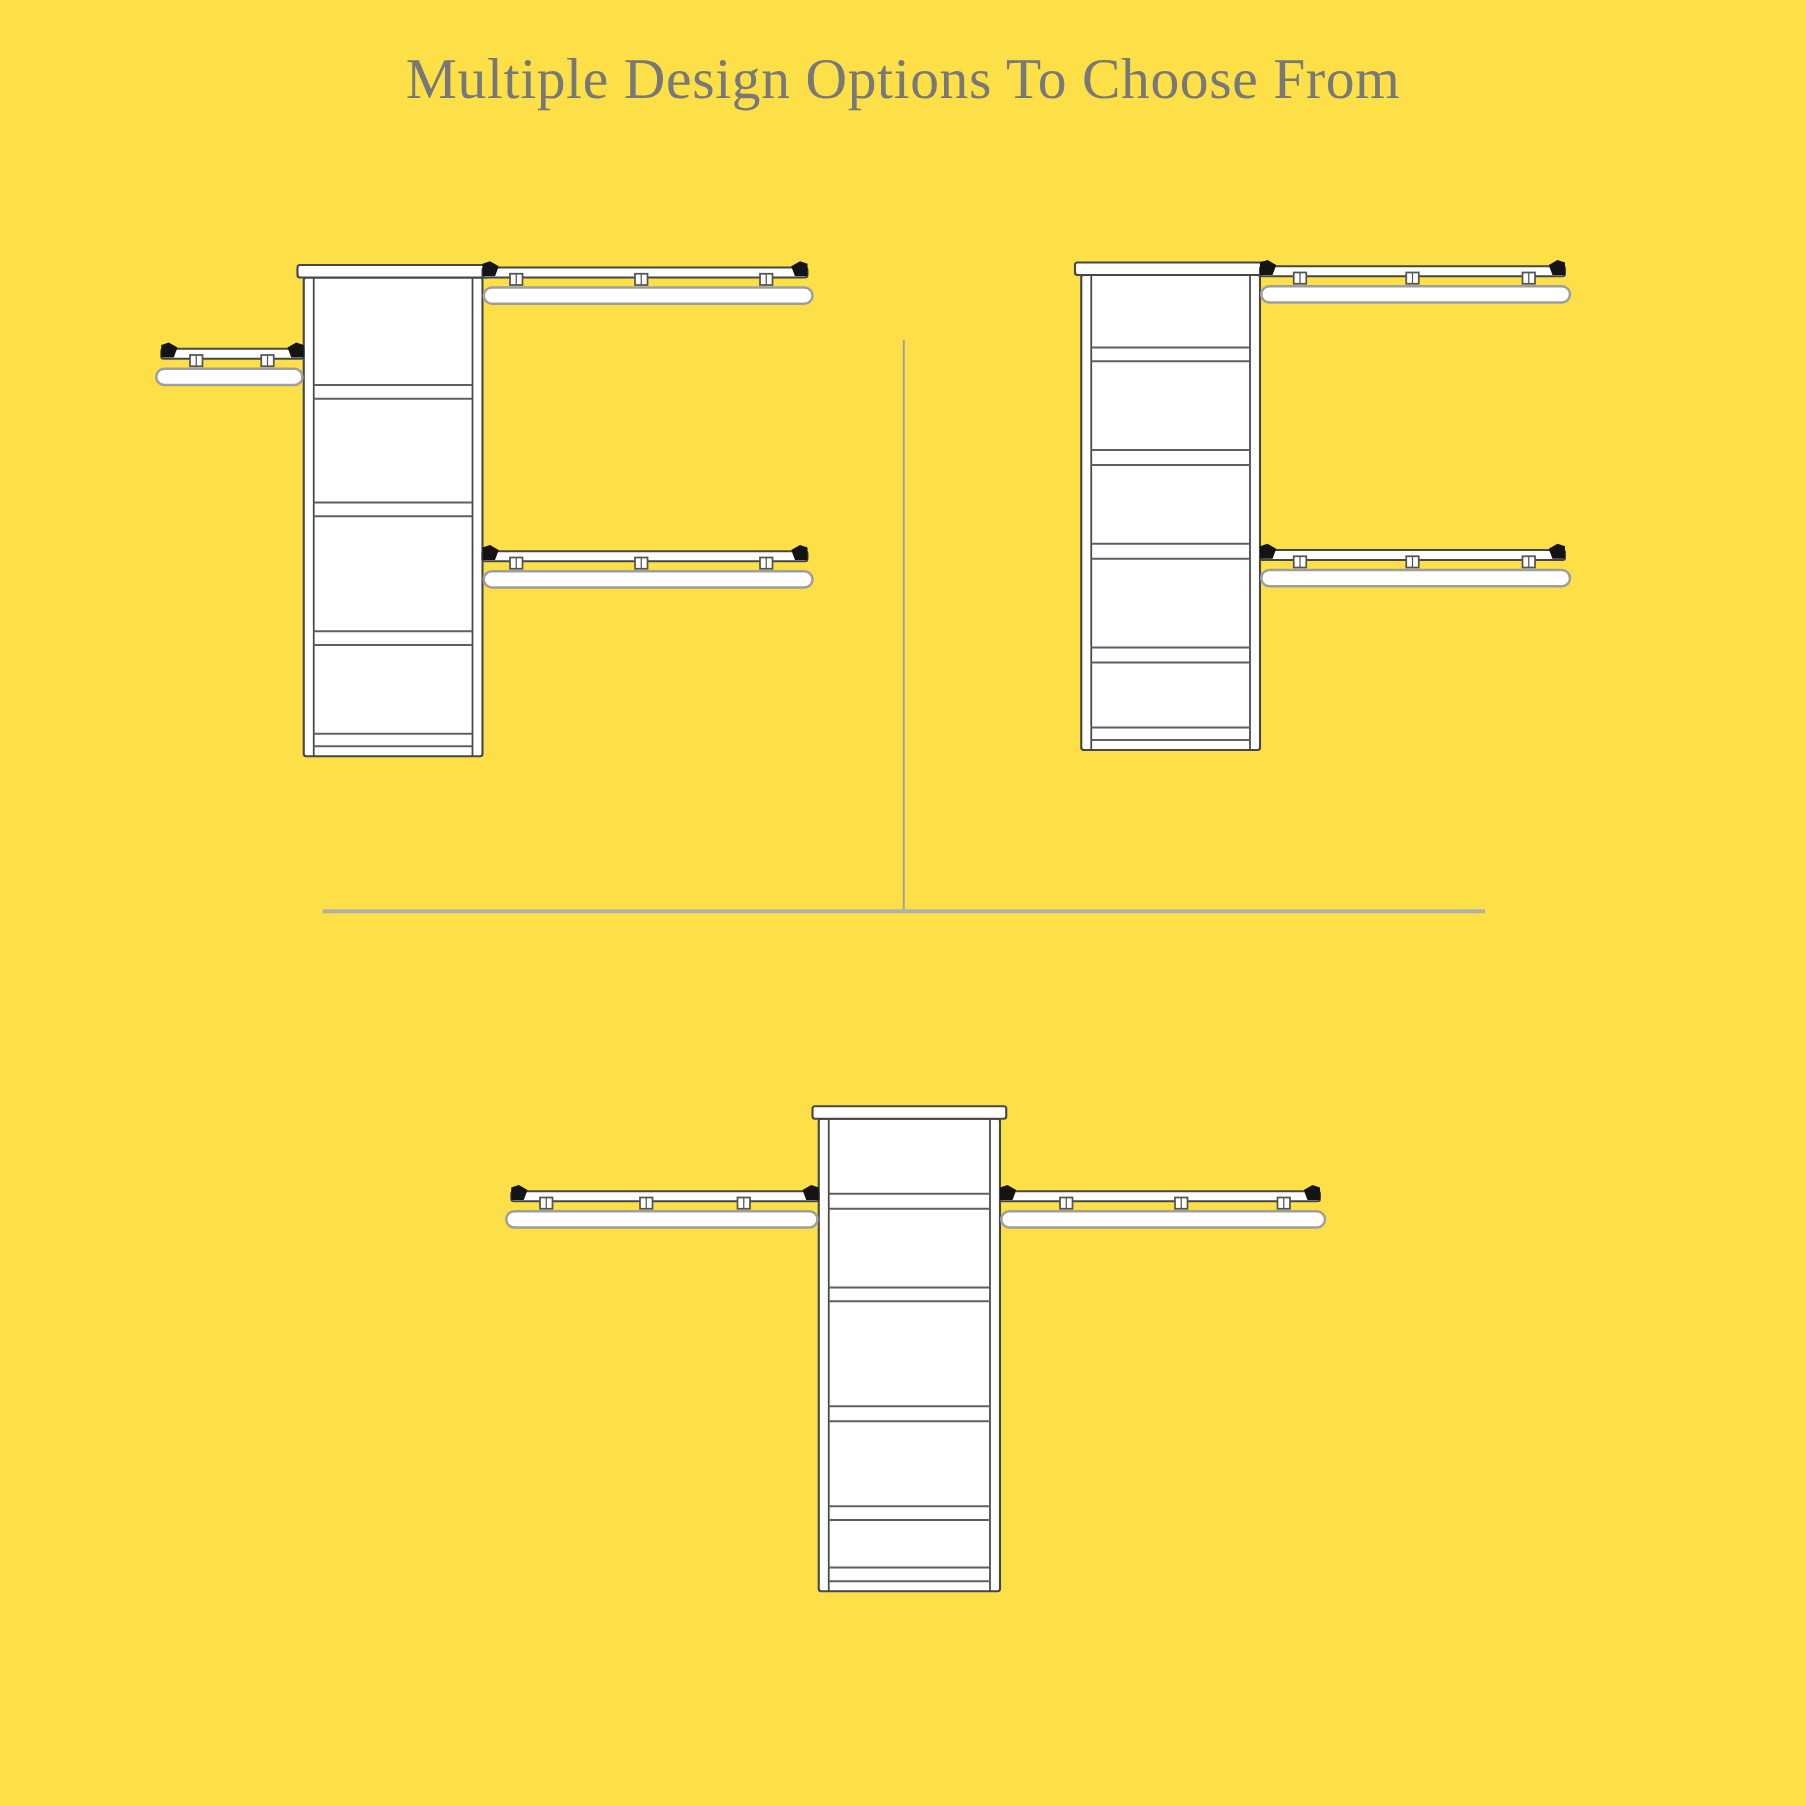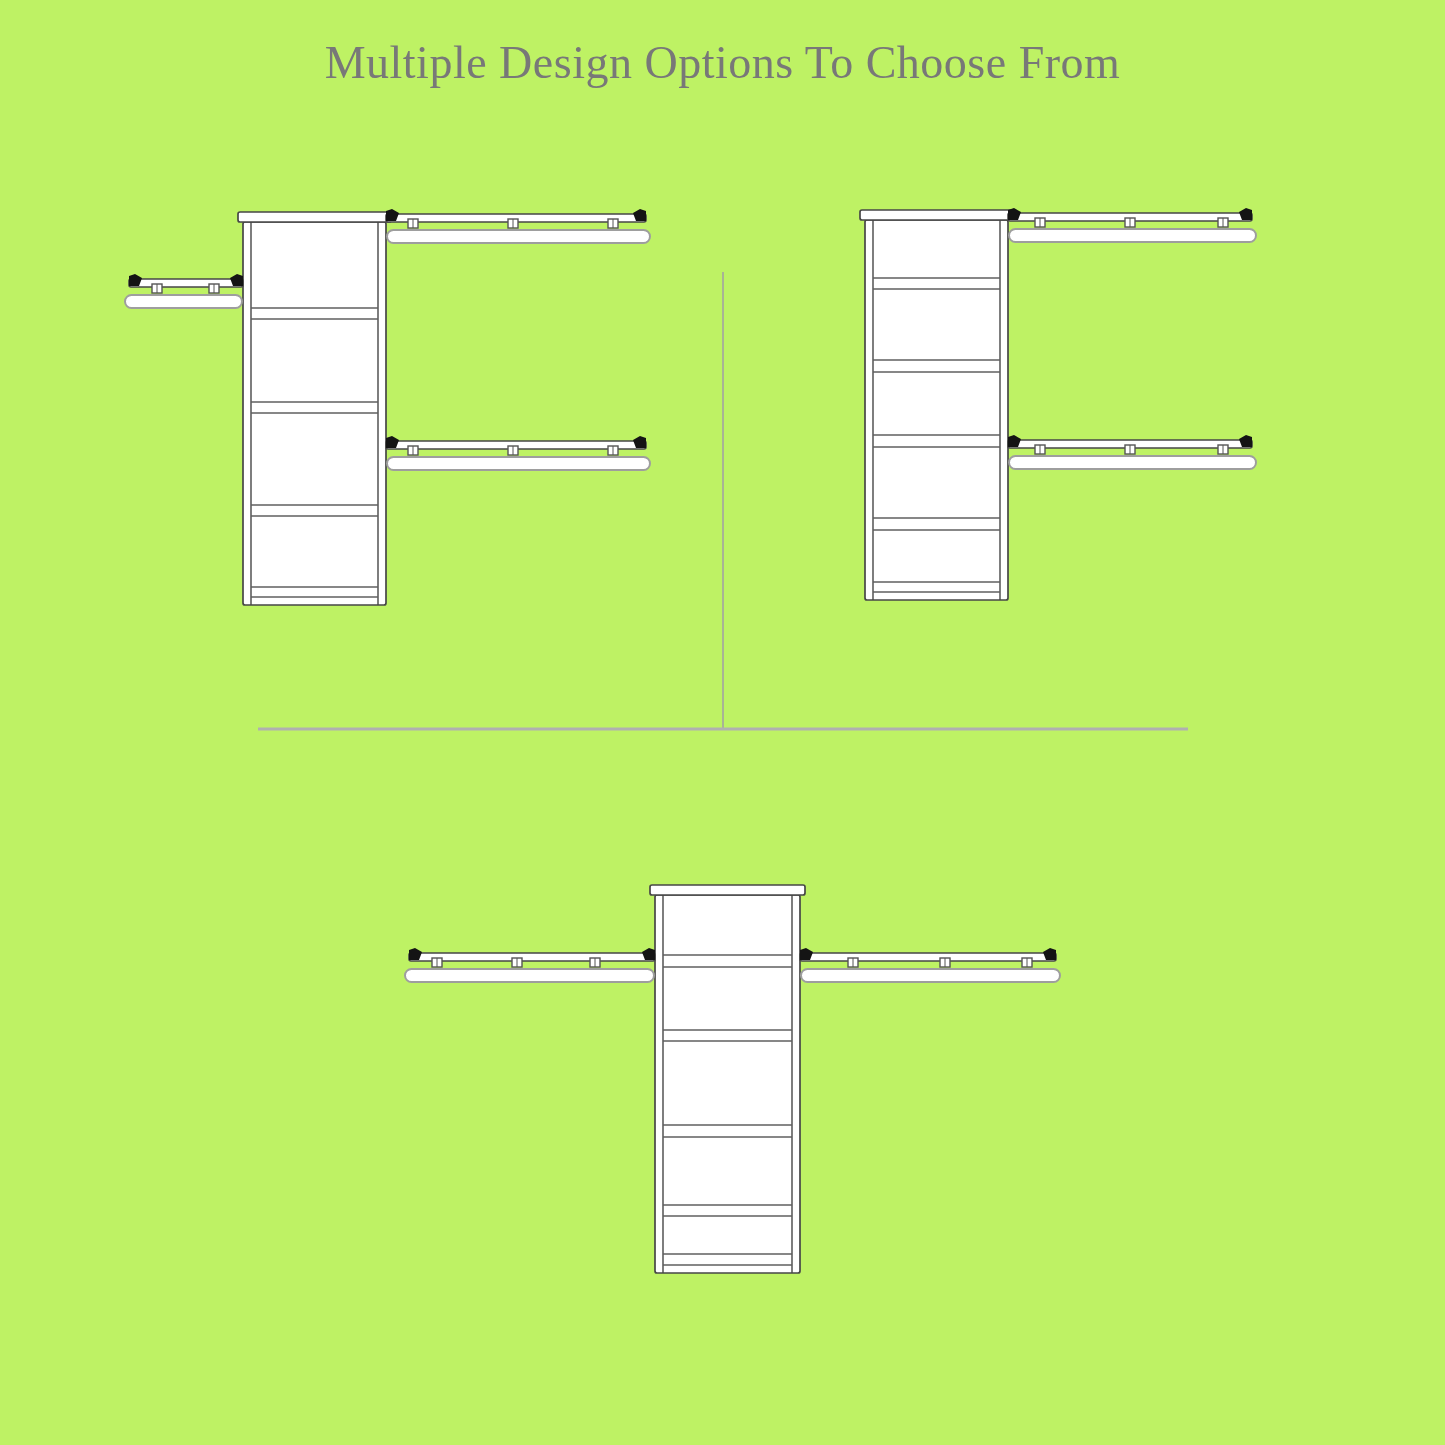--- a/index.html
+++ b/index.html
@@ -1,20 +1,20 @@
 <!DOCTYPE html>
 <html><head>
 <meta charset="utf-8">
 <style>
   html, body { margin: 0; padding: 0; background: #ffffff; }
   .canvas {
     position: relative;
     width: 1445px;
     height: 1445px;
-    background: #bef264;
+    background: #fde047;
     overflow: hidden;
     font-family: "Liberation Serif", serif;
   }
   .title {
     position: absolute;
     top: 36px;
     left: 0;
     width: 100%;
     margin: 0;
     text-align: center;

